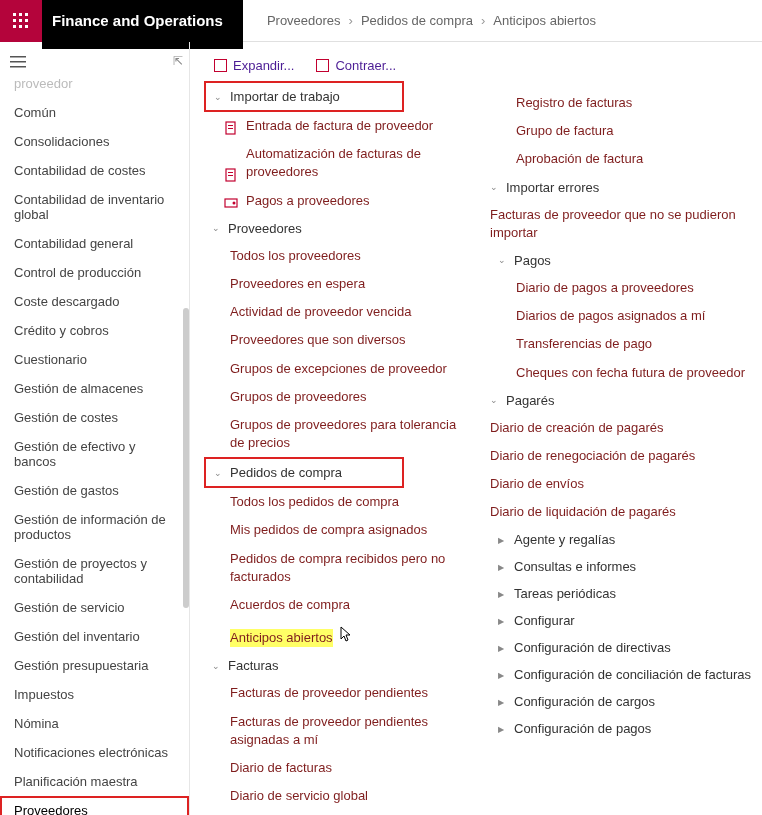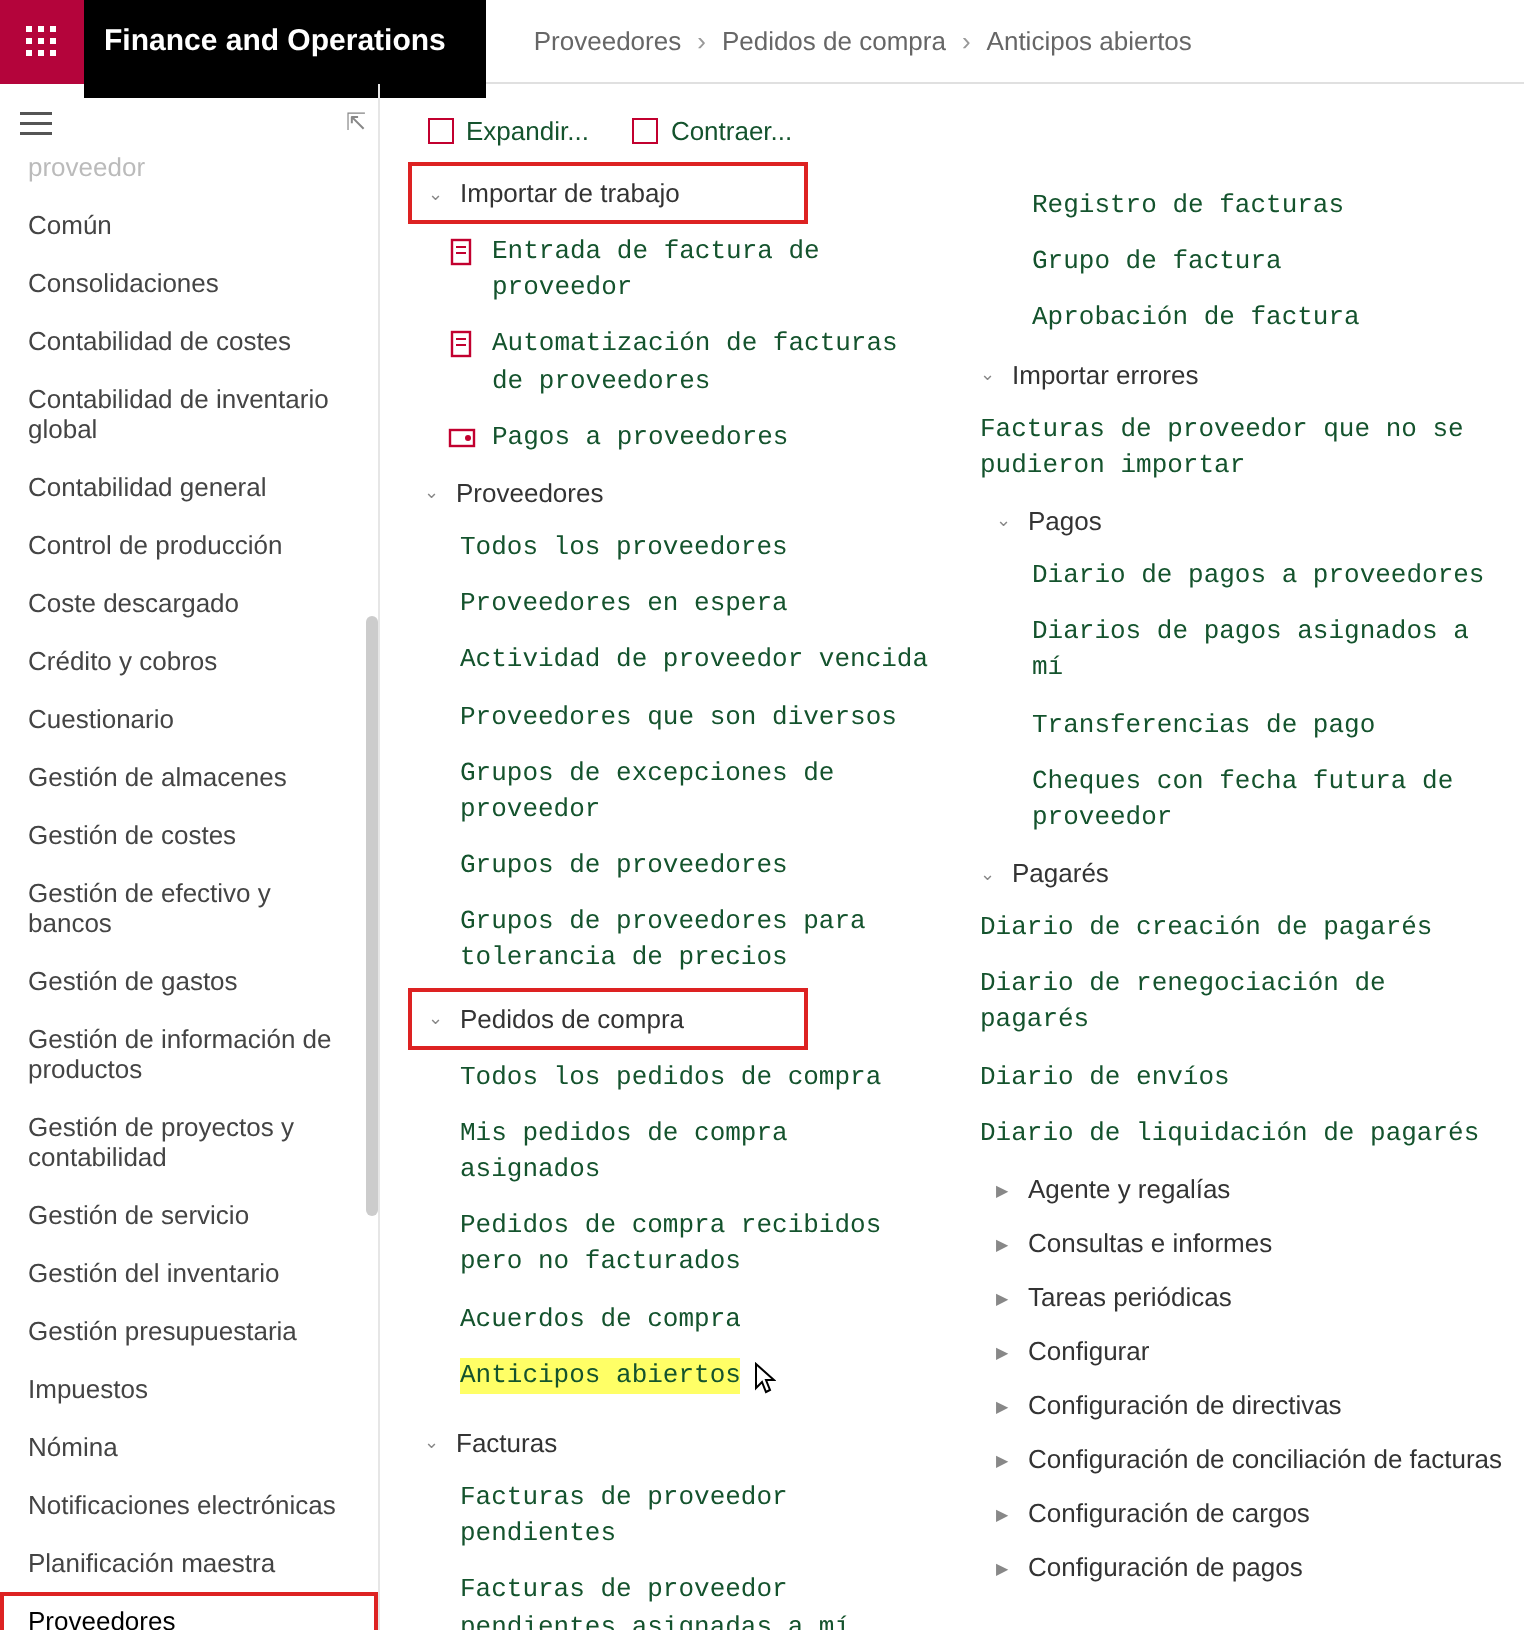--- a/index.html
+++ b/index.html
@@ -10,31 +10,31 @@
   .app-title { font-weight: 600; font-size: 15px; padding: 0 20px 0 10px; background: #000; color: #fff; height: 56px; display: flex; align-items: center; }
   .breadcrumb { display: flex; align-items: center; padding-left: 20px; color: #666; font-size: 13px; }
   .breadcrumb span { padding: 0 4px; }
   .chev { color: #999; padding: 0 6px; }
   .body { display: flex; }
   .sidebar { width: 190px; border-right: 1px solid #e6e6e6; padding-top: 6px; position: relative; }
   .hamburger { width: 32px; height: 28px; display: flex; align-items: center; justify-content: center; margin-left: 2px; margin-bottom: 4px; }
   .pin { position: absolute; right: 6px; top: 6px; color: #888; font-size: 12px;}
   .sidebar-item { padding: 7px 10px 7px 14px; color: #444; cursor: pointer; }
   .sidebar-item.selected { outline: 2px solid #d22; outline-offset: -2px; color: #000; }
-  .section-toolbar { display: flex; gap: 22px; padding: 10px 0 8px 24px; color: #14532d; font-size: 13px; align-items: flex-start;}
+  .section-toolbar { display: flex; gap: 22px; padding: 10px 0 8px 24px; color: #4c1d95; font-size: 13px; align-items: flex-start;}
   .tb-item { display: flex; align-items: center; gap: 6px; cursor: pointer;}
   .tb-icon { width: 13px; height: 13px; border: 1.3px solid #c2002f; position: relative; }
   .content { flex: 1; padding: 6px 0 10px 0; }
   .columns { display: flex; }
   .col { flex: 1; padding-right: 10px; }
   .group-header { display: flex; align-items: center; gap: 6px; padding: 6px 0 6px 22px; color: #333; cursor: pointer; font-size: 13px; }
   .group-header.boxed { border: 2px solid #d22; width: 200px; margin-left: 14px; padding-left: 8px; }
   .group-header .caret { font-size: 9px; color: #888; width: 10px; display:inline-block;}
   .group-header.collapsed .caret::before { content: "▶"; font-size: 8px;}
-  .link-item { display: flex; align-items: flex-start; gap: 8px; padding: 5px 0 5px 40px; color: #14532d; cursor: pointer; line-height: 1.4; font-family: Liberation Mono, monospace;}
+  .link-item { display: flex; align-items: flex-end; gap: 8px; padding: 5px 0 5px 40px; color: #7f1d1d; cursor: pointer; line-height: 1.4;}
   .link-item.with-icon { padding-left: 34px;}
   .link-item .ic { width: 14px; height: 14px; flex: none; margin-top: 2px; }
   .link-item.highlighted span.txt { background: #ffff66; }
   .nested { padding-left: 14px; }
   .cursor-icon { position: relative; left: -4px; top: 2px; width: 14px; height: 18px;}
   .scrollbar-stub { position:absolute; right:0; top:260px; width:6px; height:300px; background:#ccc; border-radius:3px;}
   .sidebar-inner{position:relative;}
 </style>
 </head>
 <body>

